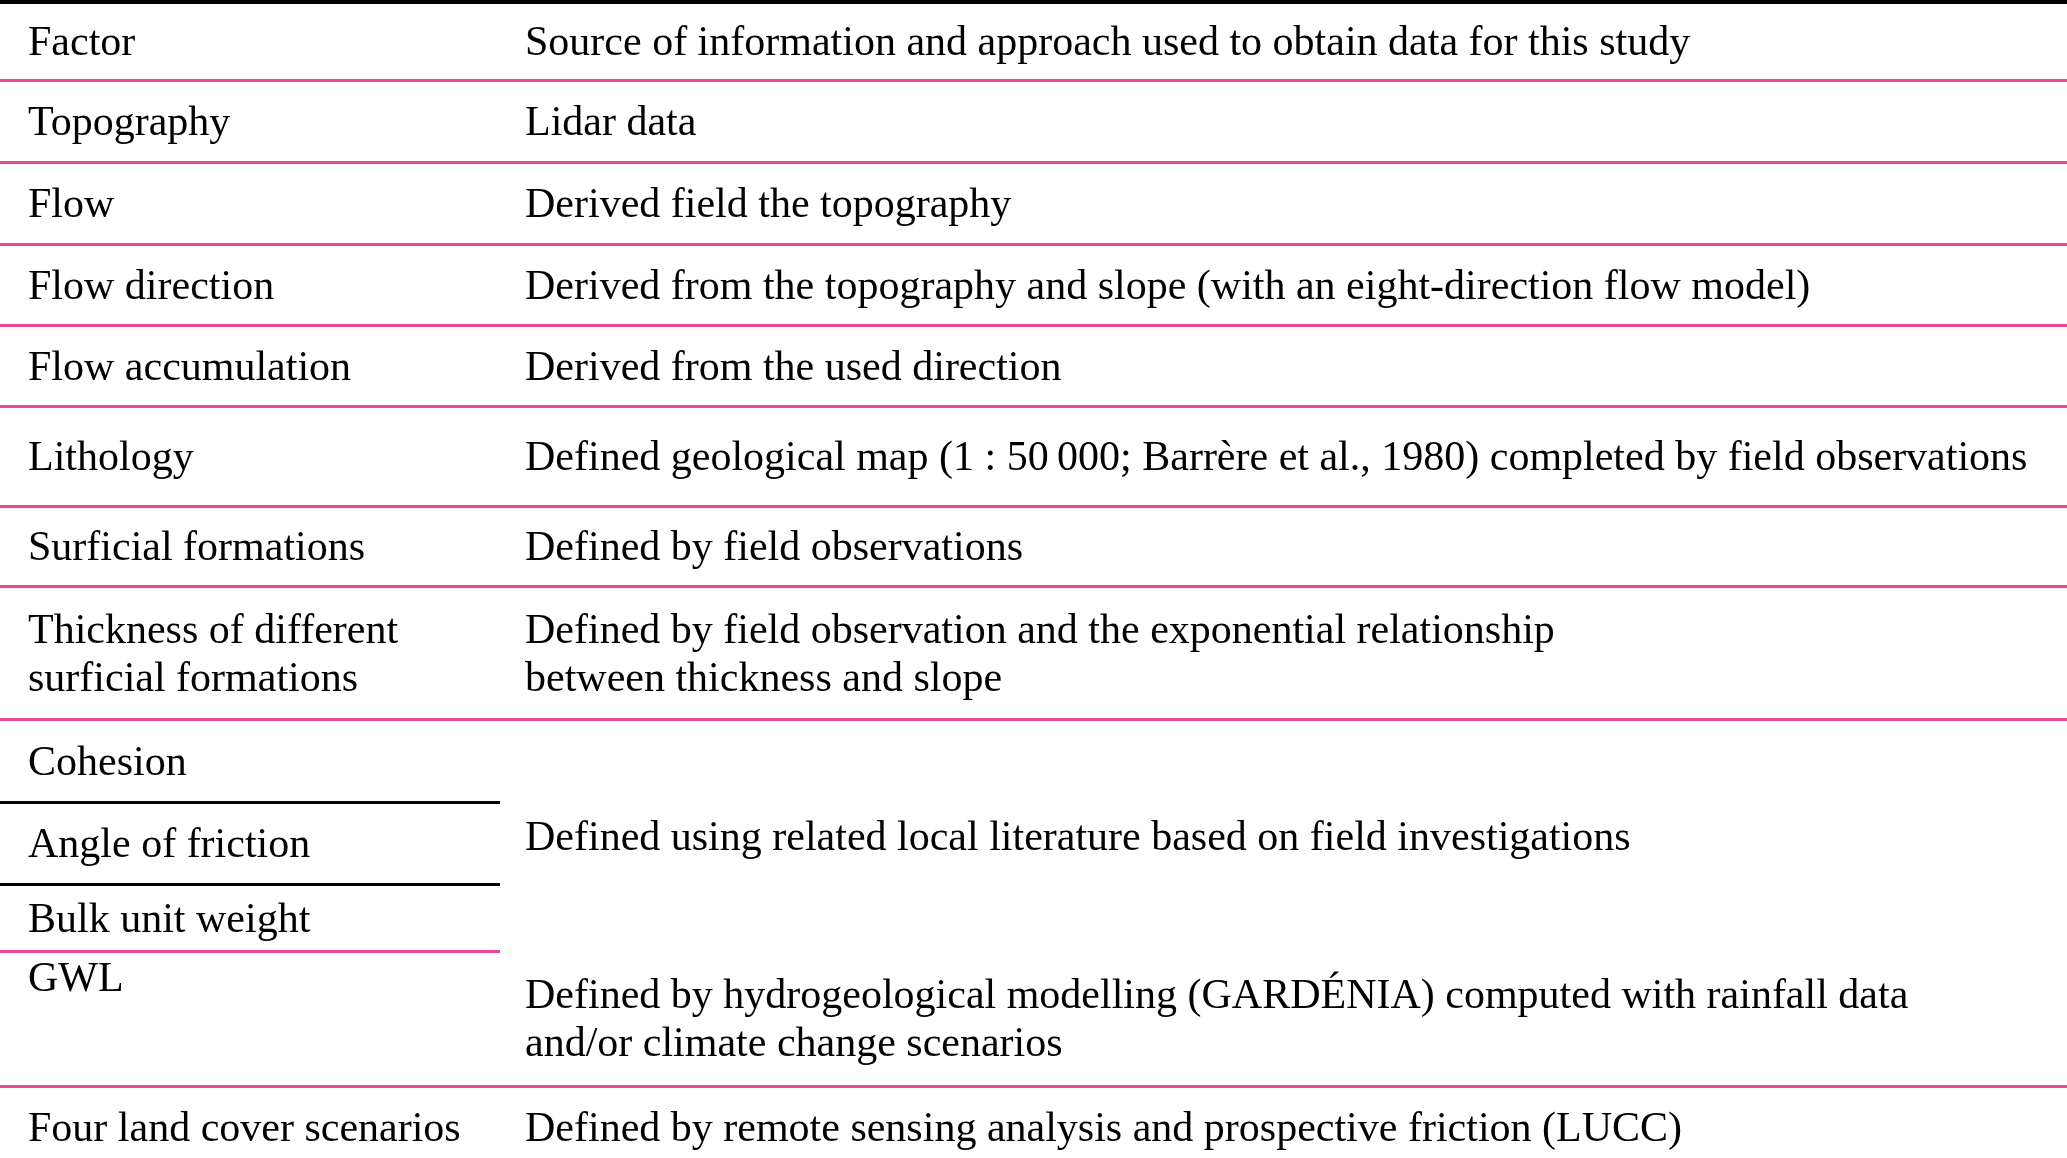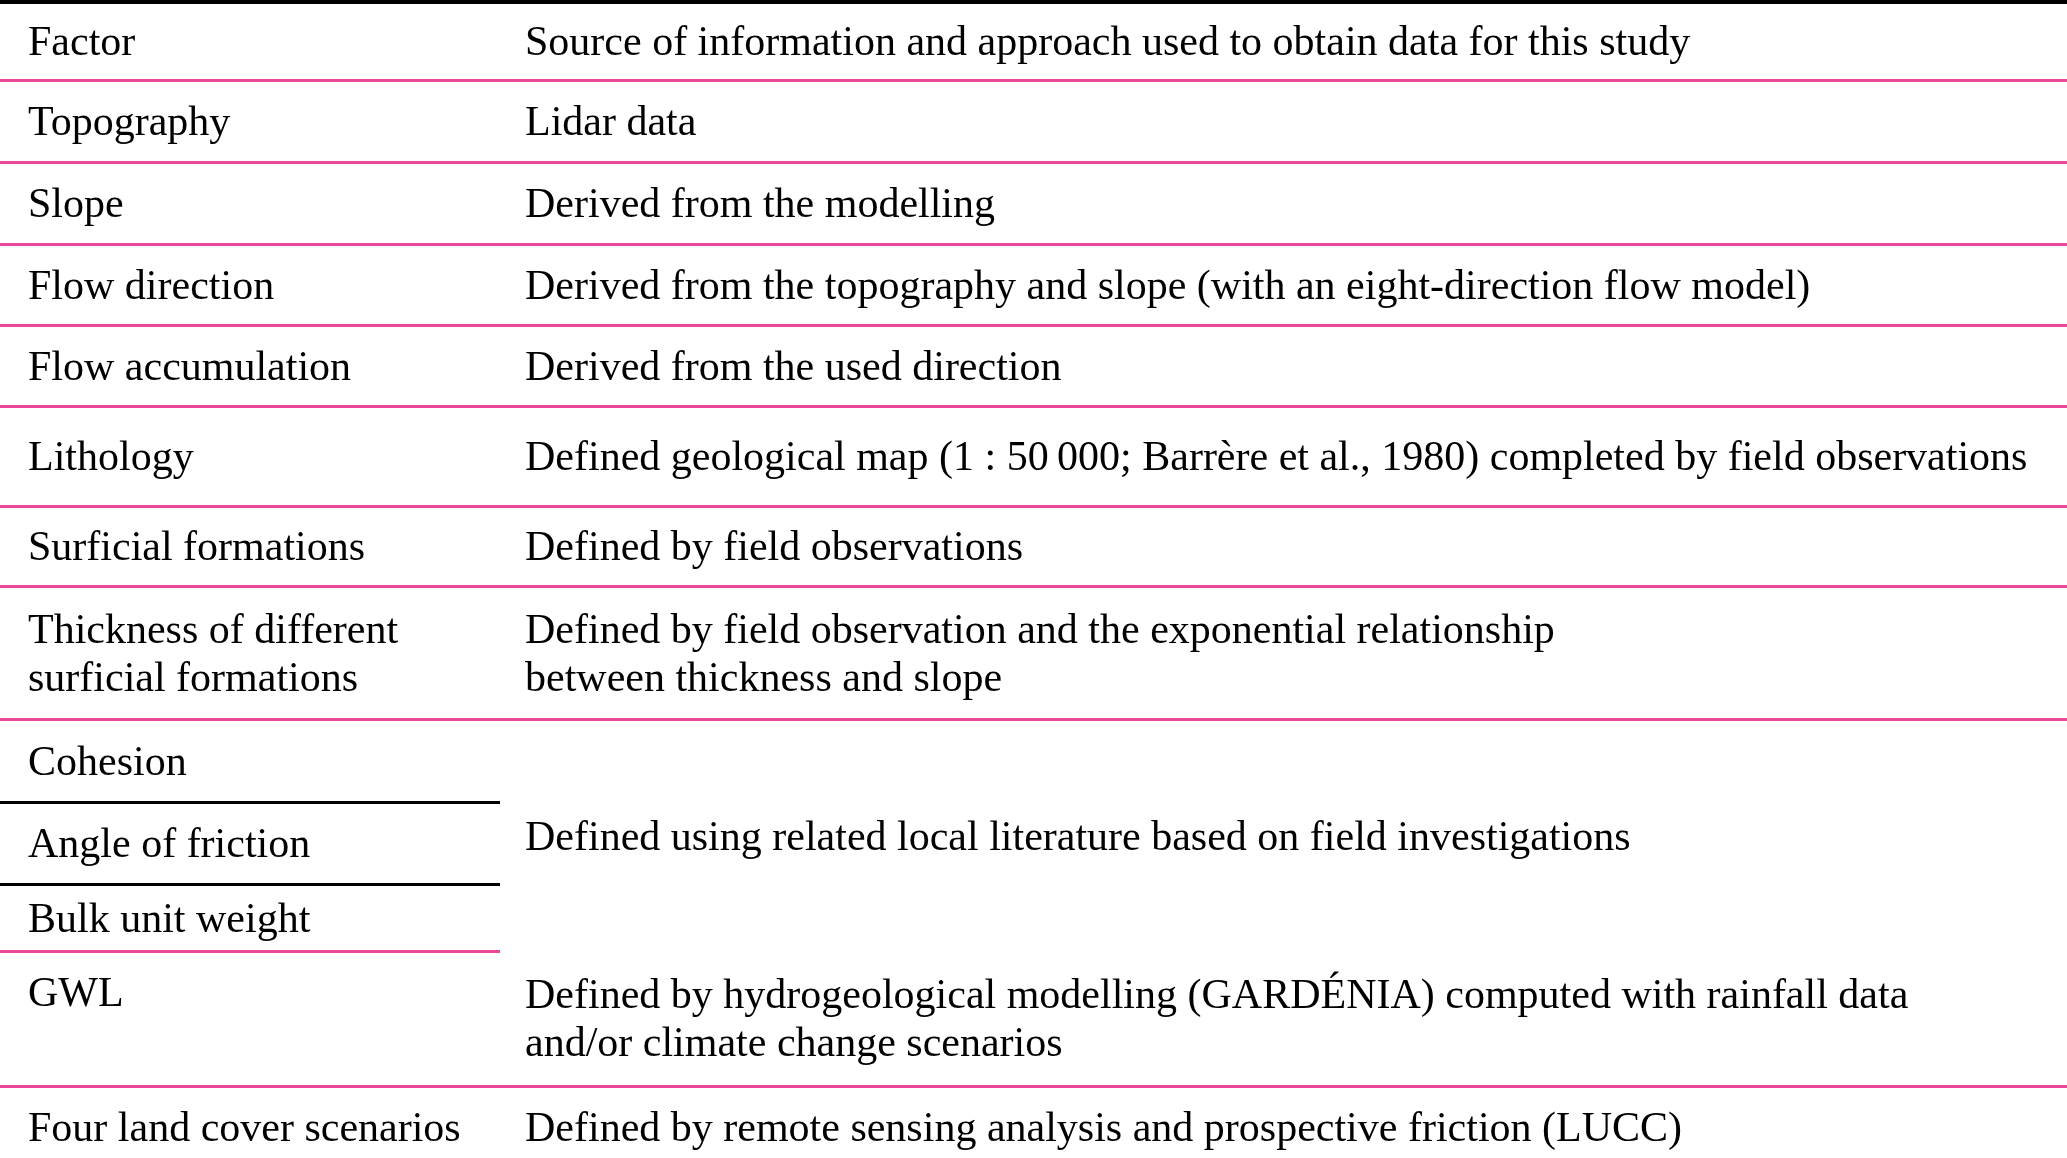--- a/index.html
+++ b/index.html
@@ -32,21 +32,21 @@
     padding: 0;
     overflow: hidden;
   }
   .c1 { padding-left: 28px; }
   .c2 { padding-left: 25px; }
   
   tr.hline > th, tr.hline > td { border-bottom: 3px solid #ec4899; }
   
   td.cline { border-bottom: 3px solid #000; }
   
-  td.vtop { vertical-align: top; padding-top: 15px; }
+  td.vtop { vertical-align: top; }
 </style>
 </head>
 <body>
 
 <table class="paper-table">
   <colgroup>
     <col style="width:500px">
     <col>
   </colgroup>
 
@@ -55,22 +55,22 @@
     <th class="c1">Factor</th>
     <th class="c2">Source of information and approach used to obtain data for this study</th>
   </tr>
 
   <tr class="hline" style="height:82px">
     <td class="c1">Topography</td>
     <td class="c2">Lidar data</td>
   </tr>
 
   <tr class="hline" style="height:82px">
-    <td class="c1">Slope</td>
-    <td class="c2">Derived from the modelling</td>
+    <td class="c1">Flow</td>
+    <td class="c2">Derived field the topography</td>
   </tr>
 
   <tr class="hline" style="height:81px">
     <td class="c1">Flow direction</td>
     <td class="c2">Derived from the topography and slope (with an eight-direction flow model)</td>
   </tr>
 
   <tr class="hline" style="height:81px">
     <td class="c1">Flow accumulation</td>
     <td class="c2">Derived from the used direction</td>

